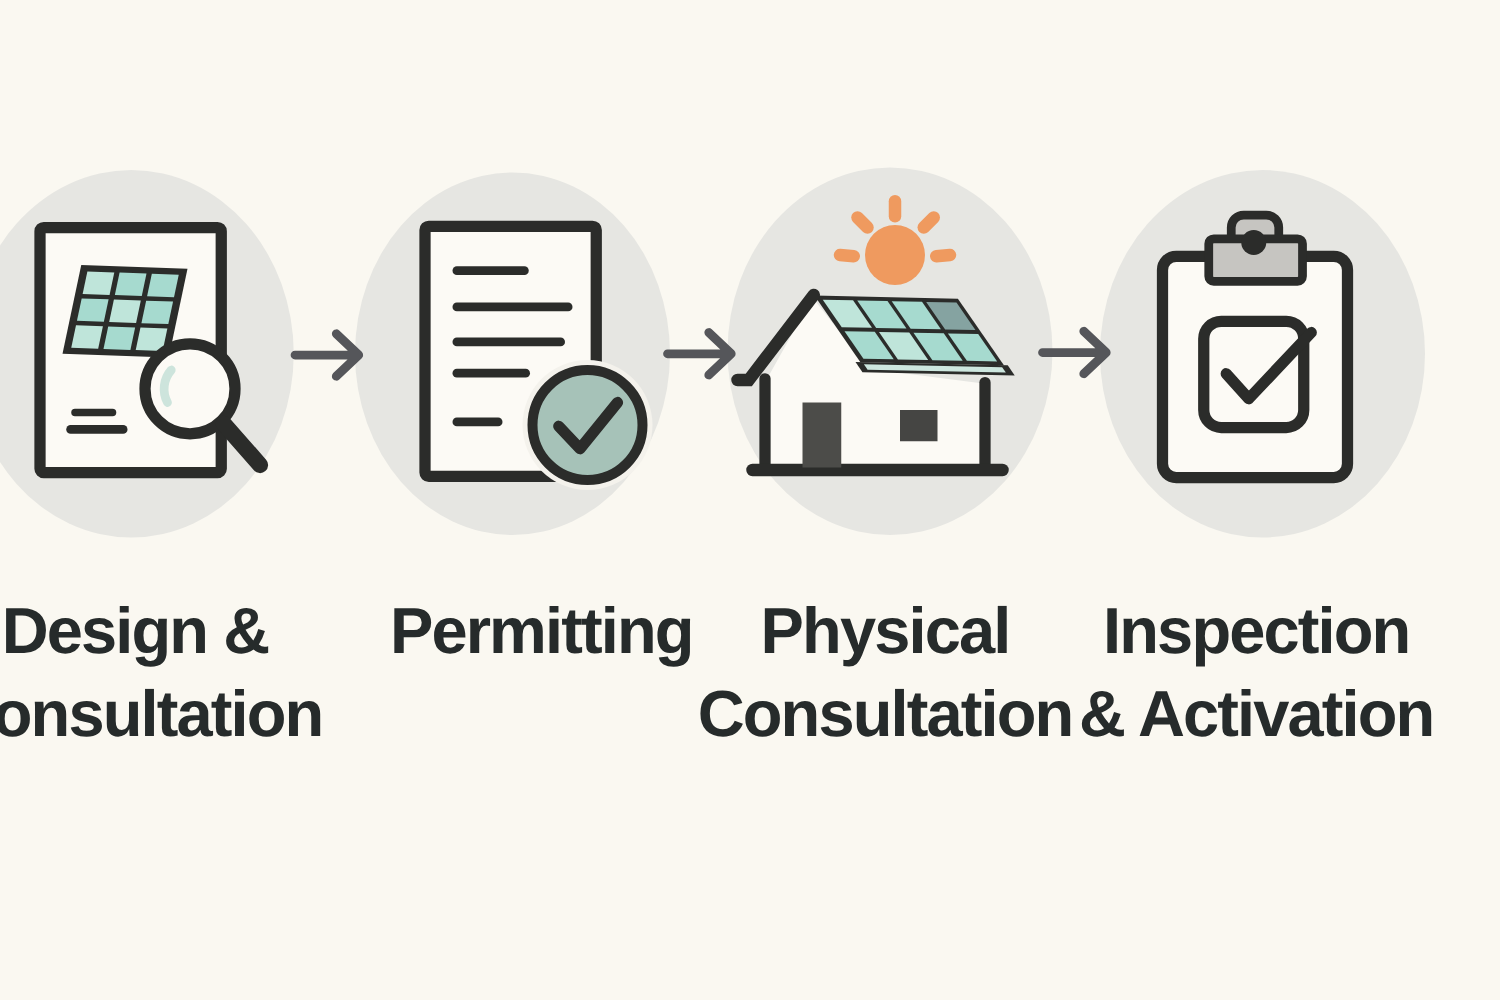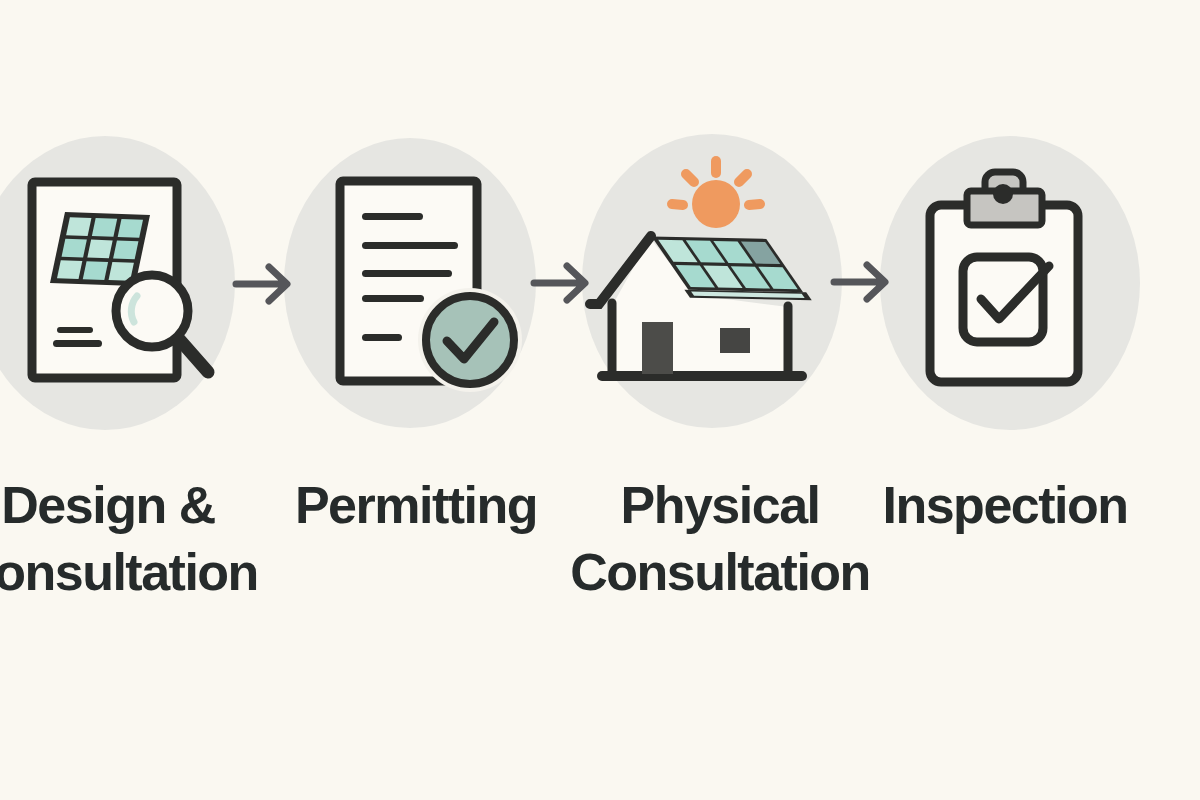--- a/index.html
+++ b/index.html
@@ -118,24 +118,25 @@
       <circle cx="1003" cy="194" r="10" fill="var(--ink)"></circle>
       <rect x="963" y="257" width="80" height="85" rx="14" fill="none" stroke="var(--ink)" stroke-width="9"></rect>
       <path d="M 981 299 L 999 319 L 1049 266" stroke="var(--ink)" stroke-width="9" fill="none" stroke-linecap="round" stroke-linejoin="round"></path>
     </g>
   </svg>
 
   <div class="label" style="left:-82px">
     <span class="line">Design &amp;</span>
     <span class="line">Consultation</span>
   </div>
-  <div class="label" style="left:226px">
+  <div class="label" style="left:243px">
     <span class="line">Permitting</span>
   </div>
-  <div class="label" style="left:530px">
+  <div class="label" style="left:518px">
     <span class="line">Physical</span>
     <span class="line">Consultation</span>
   </div>
   <div class="label" style="left:815px">
     <span class="line">Inspection</span>
+    <span class="line">&amp; Activation</span>
   </div>
 
 </div>
 
 </body></html>

